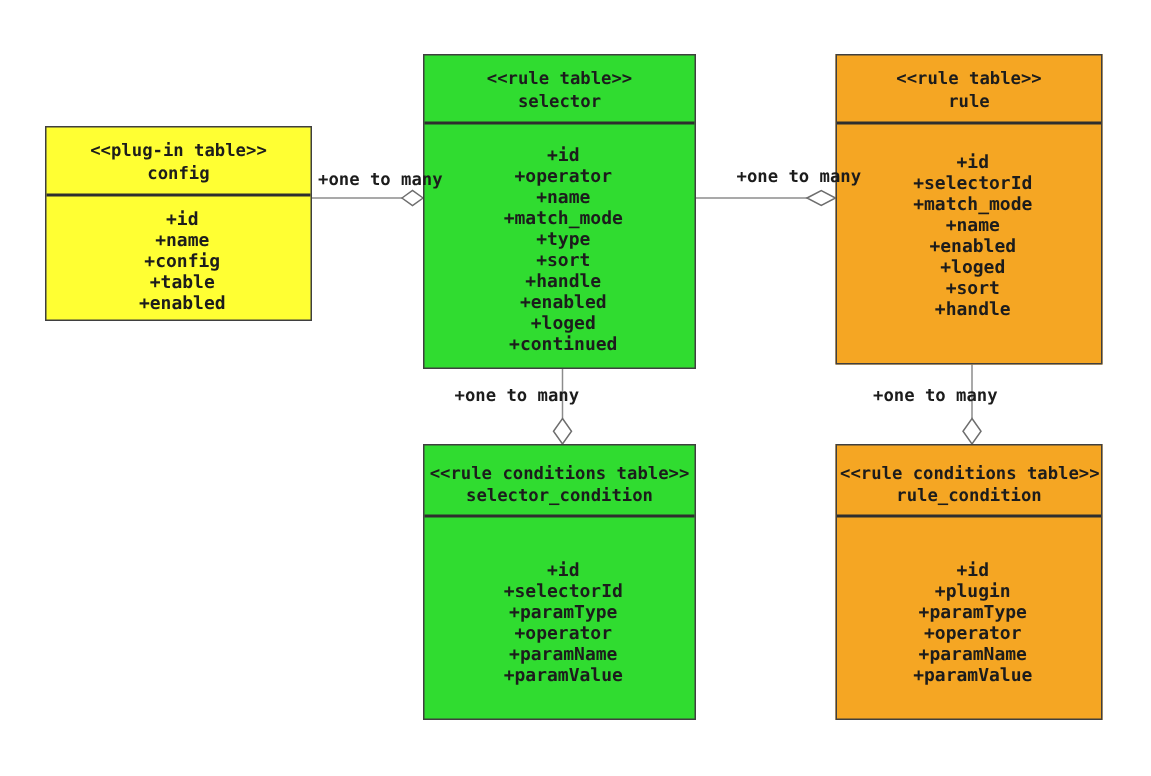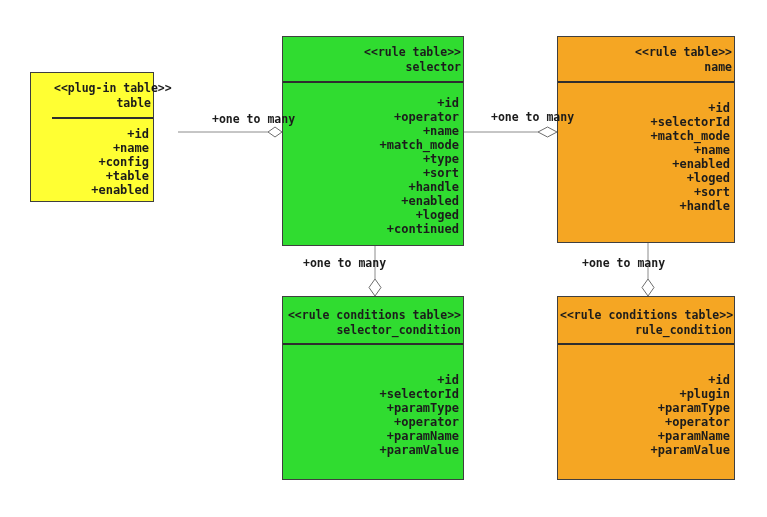--- a/index.html
+++ b/index.html
@@ -34,45 +34,45 @@
     position: absolute;
     box-sizing: border-box;
     border: 1px solid var(--entity_border, #3f3f3f);
     color: var(--text, #1c1c1c);
     font-weight: 700;
   }
   .fill-yellow { background: var(--plugin_fill, #ffff33); }
   .fill-green  { background: var(--selector_fill, #30dc30); }
   .fill-orange { background: var(--rule_fill, #f5a623); }
   .ent-header {
-    text-align: right;
+    text-align: center;
     font-size: 11.5px;
     line-height: 15px;
     padding: 8px 2px 6px 2px;
     border-bottom: 2px solid var(--divider, #2e2e2e);
     white-space: nowrap;
   }
   .tall-header .ent-header {
     padding-top: 11px;
     padding-bottom: 5px;
   }
   .ent-body {
-    text-align: right;
+    text-align: center;
     font-size: 12px;
     padding: 8px 4px 0 9px;
   }
   .attr {
     line-height: 14px;
     white-space: nowrap;
   }
   #selector .ent-body { padding-top: 13px; }
   #rule .ent-body { padding-top: 18px; }
   #selector_condition .ent-body, #rule_condition .ent-body { padding-top: 28px; }
 
-  #plugin             { left: 30px;  top: 72px;  width: 124px; height: 130px; padding-left: 21px; }
+  #plugin             { left: 30px;  top: 84px;  width: 178px; height: 130px; }
   #selector           { left: 282px; top: 36px;  width: 182px; height: 210px; }
   #rule               { left: 557px; top: 36px;  width: 178px; height: 207px; }
   #selector_condition { left: 282px; top: 296px; width: 182px; height: 184px; }
   #rule_condition     { left: 557px; top: 296px; width: 178px; height: 184px; }
 
   .rel-label {
     position: absolute;
     font-size: 11.5px;
     font-weight: 700;
     color: var(--text, #1c1c1c);
@@ -104,21 +104,21 @@
     </g>
     <g>
       <line class="conn-line" x1="648" y1="243" x2="648" y2="279"></line>
       <polygon class="diamond" points="648,279 654,287.5 648,296 642,287.5"></polygon>
     </g>
   </svg>
 
   <div class="entity fill-yellow" id="plugin">
     <div class="ent-header">
       <div>&lt;&lt;plug-in table&gt;&gt;</div>
-      <div>table</div>
+      <div>config</div>
     </div>
     <div class="ent-body">
         <div class="attr">+id</div>
         <div class="attr">+name</div>
         <div class="attr">+config</div>
         <div class="attr">+table</div>
         <div class="attr">+enabled</div>
       </div>
   </div>
 
@@ -137,21 +137,21 @@
         <div class="attr">+handle</div>
         <div class="attr">+enabled</div>
         <div class="attr">+loged</div>
         <div class="attr">+continued</div>
       </div>
   </div>
 
   <div class="entity fill-orange" id="rule">
     <div class="ent-header">
       <div>&lt;&lt;rule table&gt;&gt;</div>
-      <div>name</div>
+      <div>rule</div>
     </div>
     <div class="ent-body">
         <div class="attr">+id</div>
         <div class="attr">+selectorId</div>
         <div class="attr">+match_mode</div>
         <div class="attr">+name</div>
         <div class="attr">+enabled</div>
         <div class="attr">+loged</div>
         <div class="attr">+sort</div>
         <div class="attr">+handle</div>

